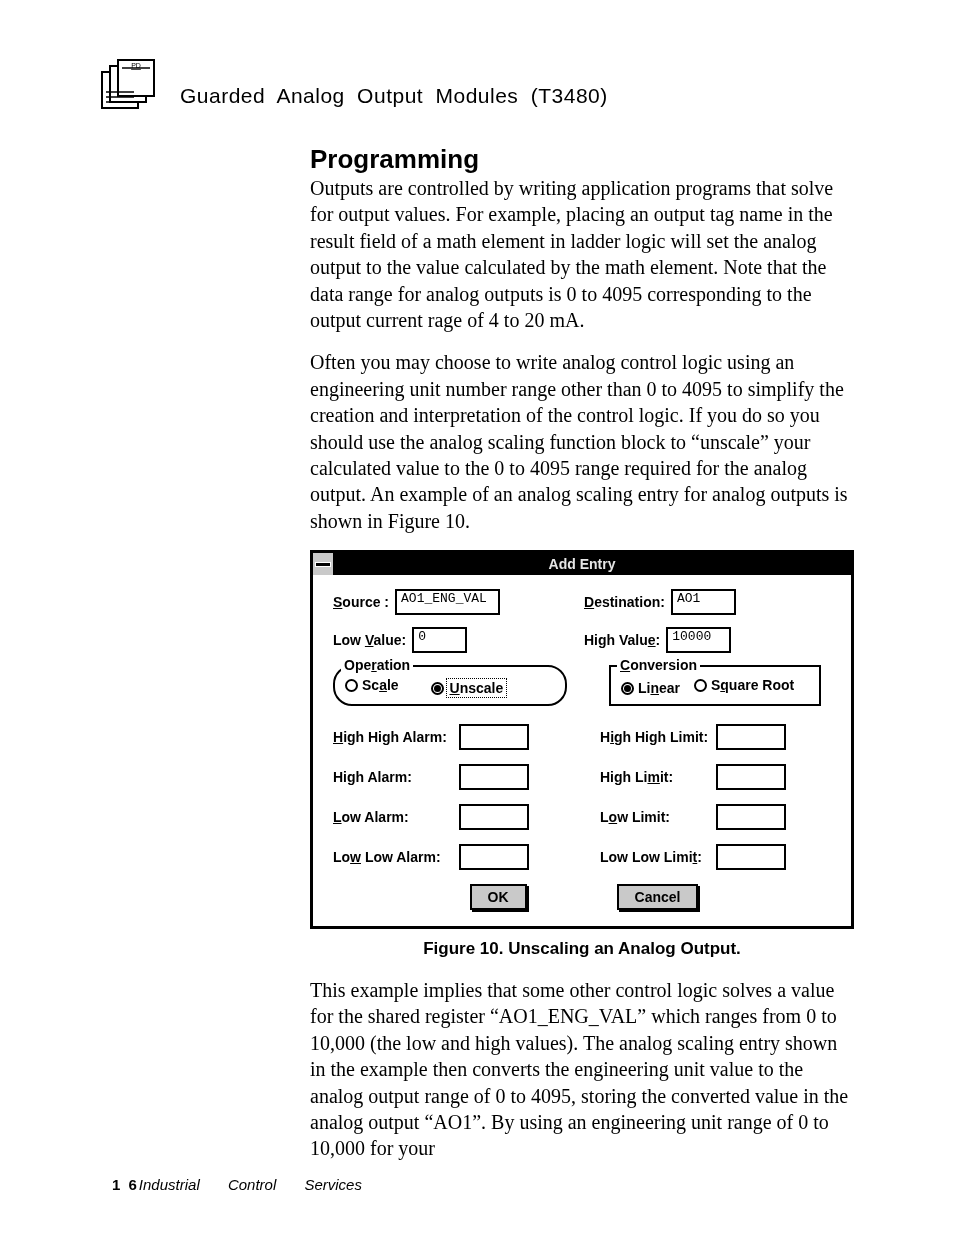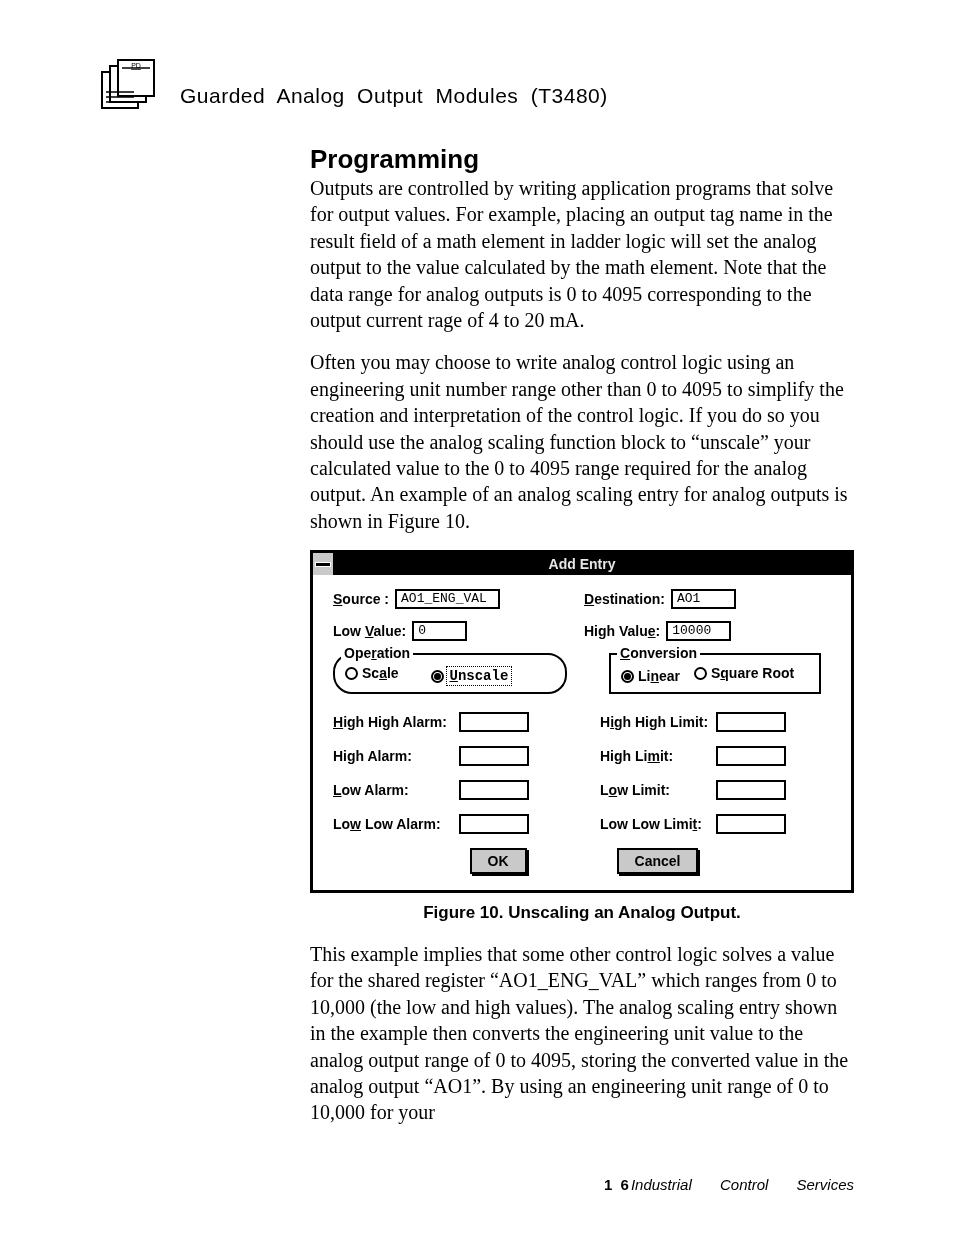--- a/index.html
+++ b/index.html
@@ -108,21 +108,21 @@
   }
   .lbl {
     font-weight: bold;
     margin-right: 6px;
     white-space: nowrap;
   }
   .und { text-decoration: underline; }
   .textbox {
     display: inline-block;
     border: 2px solid #000;
-    height: 20px;
+    height: 26px;
     box-sizing: border-box;
     padding: 0 4px;
     font-family: "Courier New", monospace;
     font-size: 13px;
     line-height: 16px;
     background: #fff;
   }
   .tb-wide   { width: 105px; }
   .tb-mid    { width: 65px; }
   .tb-small  { width: 55px; }
@@ -161,21 +161,20 @@
   }
   .radio .dot {
     width: 7px; height: 7px;
     background: #000;
     border-radius: 50%;
   }
   .dashed-focus {
     outline: 1px dotted #000;
     outline-offset: 1px;
     padding: 0 2px;
-    font-family: Liberation Mono, monospace;
   }
   .alarm-grid { margin-top: 6px; }
   .alarm-grid .row { margin-bottom: 14px; gap: 32px; }
   .alarm-grid .lbl { width: 120px; display: inline-block; }
   .alarm-grid .col:last-child .lbl { width: 110px; }
   .alarm-grid .textbox { width: 70px; }
   .btnrow {
     display: flex;
     justify-content: center;
     gap: 90px;
@@ -194,24 +193,24 @@
     text-align: center;
     font-family: Arial, Helvetica, sans-serif;
     font-weight: bold;
     font-size: 17px;
     margin: 10px 0 18px 0;
   }
   
   .footer {
     position: absolute;
     bottom: 42px;
-    left: 84px;
+    left: 112px;
     right: 100px;
     display: flex;
-    justify-content: flex-end;
+    justify-content: flex-start;
     font-family: Arial, Helvetica, sans-serif;
     font-size: 15px;
   }
   .footer .pagenum { font-weight: bold; letter-spacing: 2px; }
   .footer .svc { font-style: italic; word-spacing: 24px; }
 </style>
 </head>
 <body>
 
 <div class="page">

